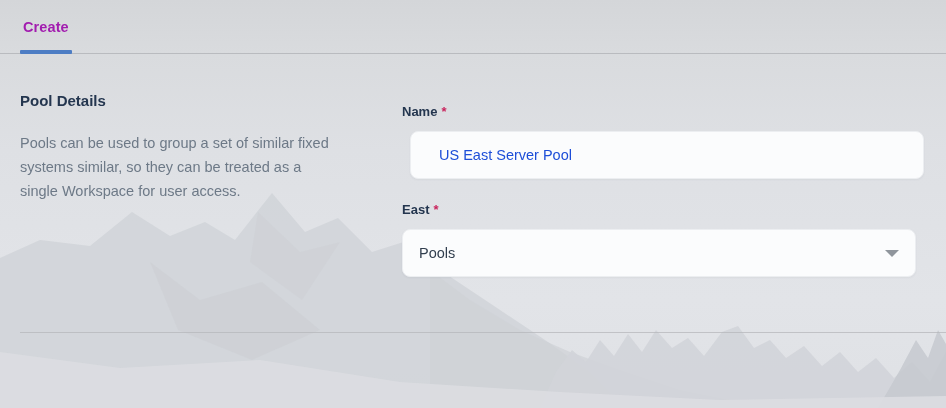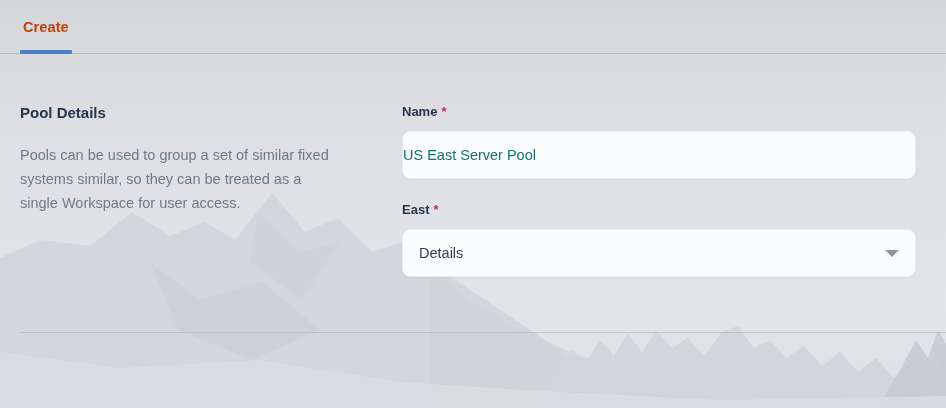--- a/index.html
+++ b/index.html
@@ -34,36 +34,36 @@
     position: absolute;
     left: 20px; top: 0; bottom: 0;
     display: flex;
     align-items: center;
     padding: 0 3px;
     cursor: pointer;
   }
   .tab-label {
     font-size: 14.5px;
     font-weight: 700;
-    color: #c2410c;
+    color: #a21caf;
     letter-spacing: 0.1px;
   }
   .tab::after {
     content: "";
     position: absolute;
     left: 0; right: 0; bottom: -1px;
     height: 4px;
     background: #4d7dc4;
     border-radius: 1px;
   }
 
   
   .left-col {
     position: absolute;
-    left: 20px; top: 104px;
+    left: 20px; top: 92px;
     width: 330px;
     z-index: 1;
   }
   .section-heading {
     font-size: 15px;
     font-weight: 700;
     color: #24364f;
     margin-bottom: 22px;
   }
   .section-desc {
@@ -90,26 +90,27 @@
     color: #c9245d;
     font-weight: 700;
     margin-left: 4px;
   }
   .text-input {
     width: 100%;
     height: 48px;
     background: #fbfcfd;
     border: 1px solid #eceef1;
     border-radius: 8px;
-    padding: 0 0;
+    padding: 0 28px;
     font-family: "Liberation Sans", "DejaVu Sans", sans-serif;
     font-size: 14.5px;
-    color: #0f766e;
+    color: #1d4ed8;
     box-shadow: 0 1px 2px rgba(40,50,70,0.05);
     outline: none;
+    margin-left: 8px;
   }
   .field-group-type { margin-top: 23px; }
   .select-box {
     position: relative;
     width: 100%;
     height: 48px;
     background: #fbfcfd;
     border: 1px solid #eceef1;
     border-radius: 8px;
     box-shadow: 0 1px 2px rgba(40,50,70,0.05);
@@ -180,20 +181,20 @@
       <span>Name</span><span class="required">*</span>
     </div>
     <input class="text-input" type="text" value="US East Server Pool" style="">
   </div>
 
   <div class="field-group field-group-type">
     <div class="field-label">
       <span>East</span><span class="required">*</span>
     </div>
     <div class="select-box">
-      <span class="select-value">Details</span>
+      <span class="select-value">Pools</span>
       <span class="caret-down"></span>
     </div>
   </div>
 
 </section>
 
 <div class="section-divider"></div>
 
 </body></html>

